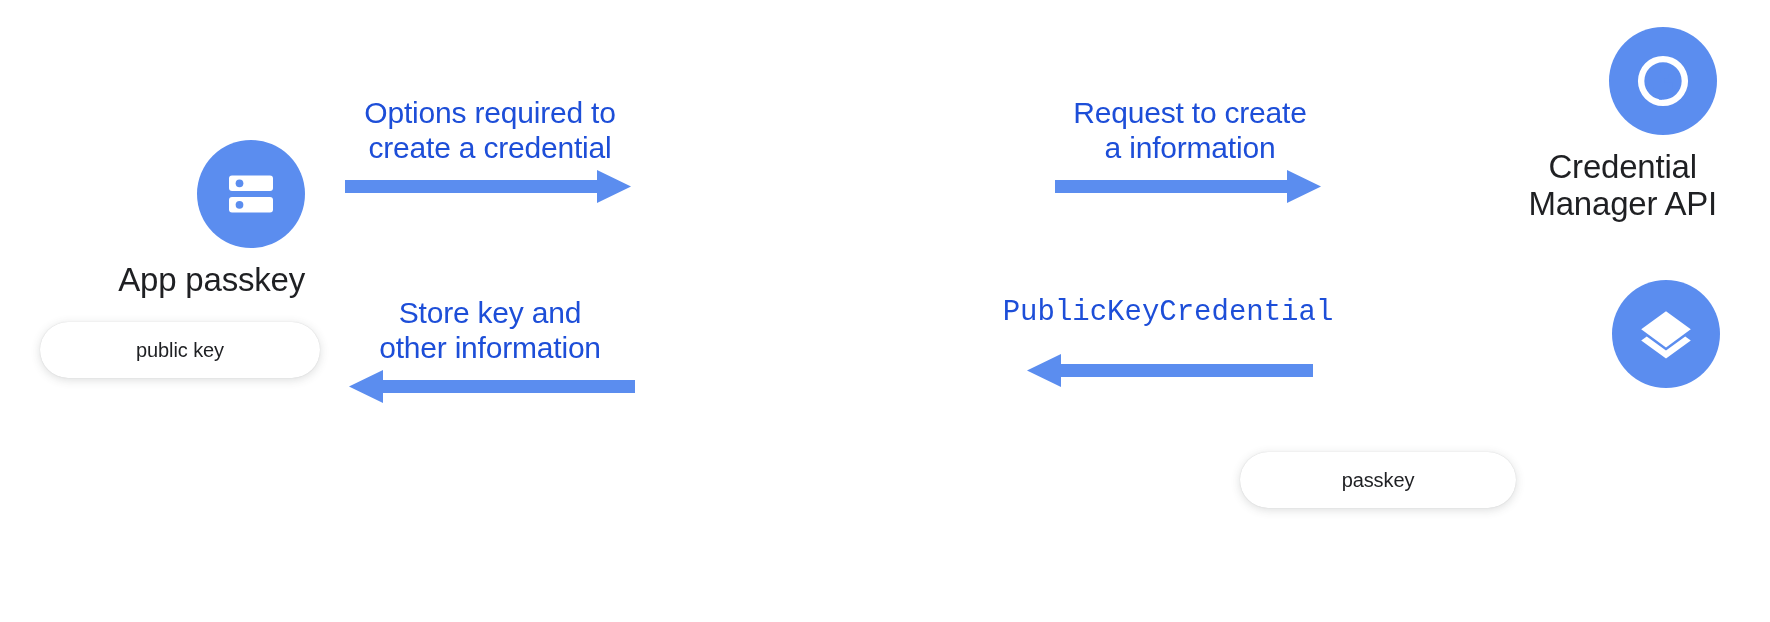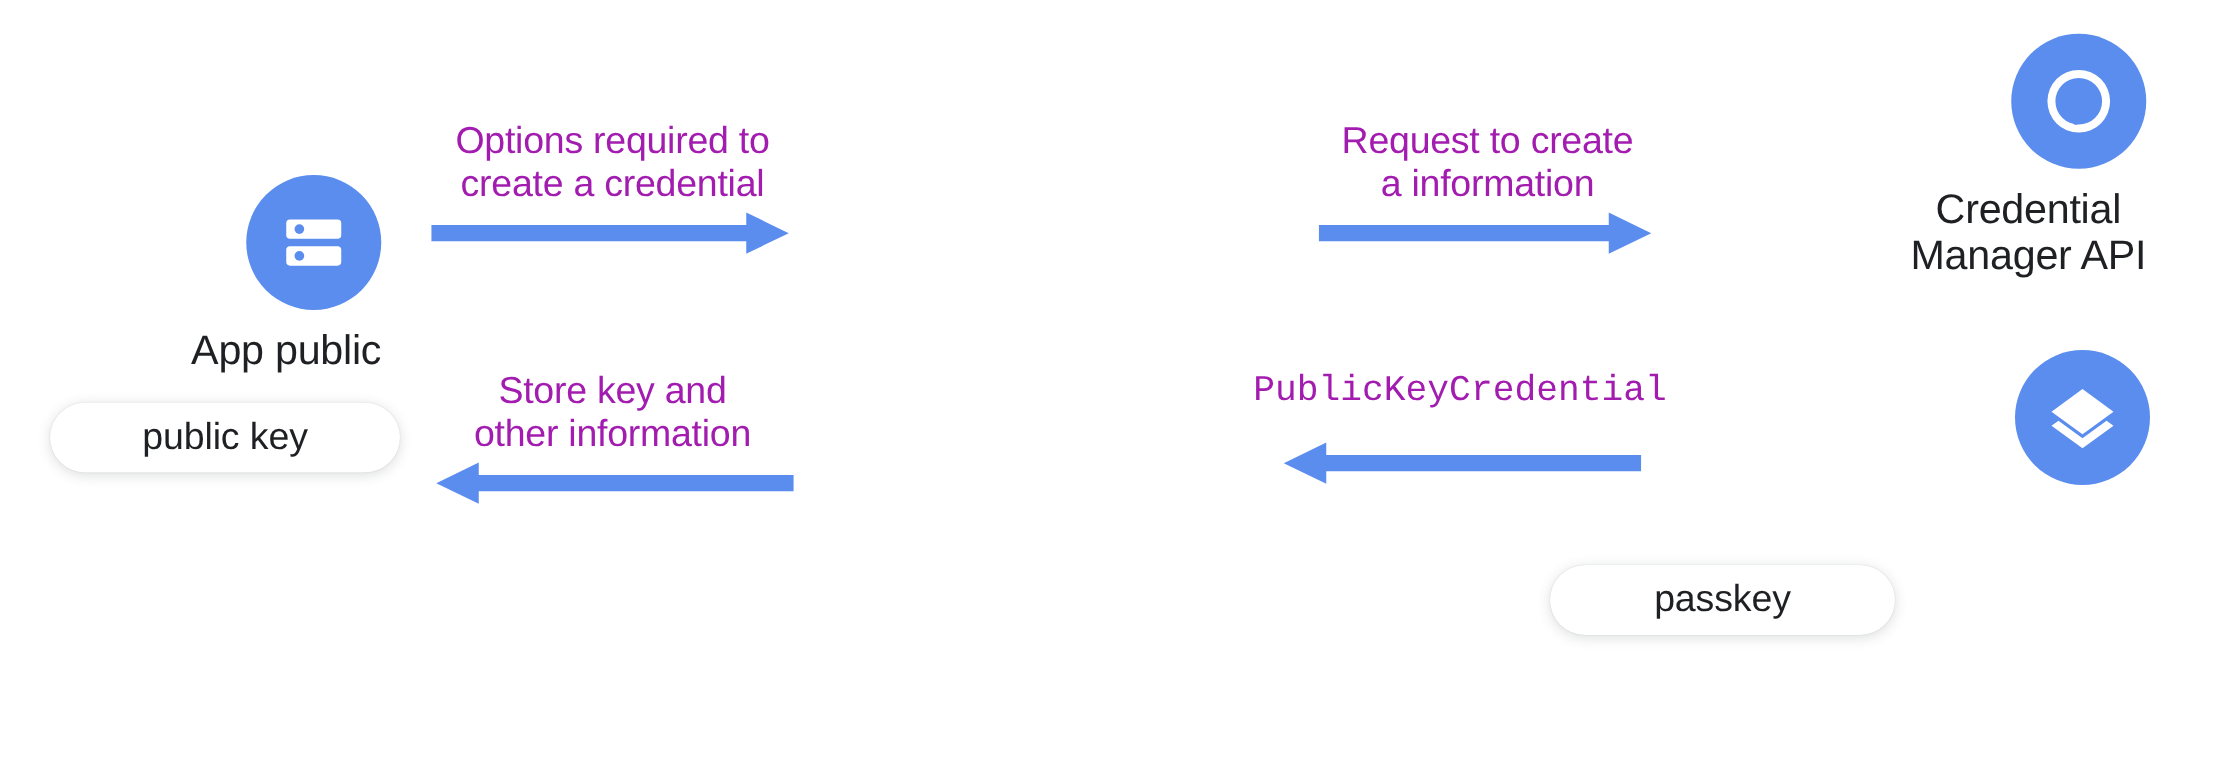--- a/index.html
+++ b/index.html
@@ -49,37 +49,37 @@
 
   
   .pill {
     position: absolute;
     background: #ffffff;
     border-radius: 999px;
     box-shadow: 0 2px 10px rgba(60,64,67,0.18), 0 0 1px rgba(60,64,67,0.22);
     display: flex;
     align-items: center;
     justify-content: center;
-    font-size: 30px;
+    font-size: 20px;
     color: #1f2023;
     letter-spacing: -0.1px;
   }
 
   
   .arrow-group {
     position: absolute;
     display: flex;
     flex-direction: column;
     align-items: center;
   }
   .arrow-caption {
     font-size: 30px;
     line-height: 1.18;
     text-align: center;
-    color: #a21caf;
+    color: #1d4ed8;
     white-space: pre-line;
     letter-spacing: -0.2px;
   }
   .arrow-caption.mono {
     font-family: "Liberation Mono", "DejaVu Sans Mono", monospace;
     font-size: 29px;
     letter-spacing: 0px;
   }
   .arrow-svg {
     display: block;
@@ -92,21 +92,21 @@
 
   <div class="node" style="left:105px; top:140px; width:200px;">
     <div class="circle" style="width:108px; height:108px;">
       <svg width="60" height="60" viewBox="0 0 24 24" aria-hidden="true">
         <rect x="3.2" y="4.6" width="17.6" height="6.2" rx="1.2" fill="#ffffff"></rect>
         <rect x="3.2" y="13.2" width="17.6" height="6.2" rx="1.2" fill="#ffffff"></rect>
         <circle cx="7.4" cy="7.7" r="1.55" fill="#5b8def"></circle>
         <circle cx="7.4" cy="16.3" r="1.55" fill="#5b8def"></circle>
       </svg>
     </div>
-    <div class="node-label">App public</div>
+    <div class="node-label">App passkey</div>
   </div>
 
   <div class="pill" style="left:40px; top:322px; width:280px; height:56px;">
     <span>public key</span>
   </div>
 
   <div class="arrow-group" style="left:345px; top:95px; width:290px;">
     <div class="arrow-caption">Options required to
 create a credential</div>
     <svg class="arrow-svg" width="290" height="40" viewBox="0 0 290 40" aria-hidden="true">

